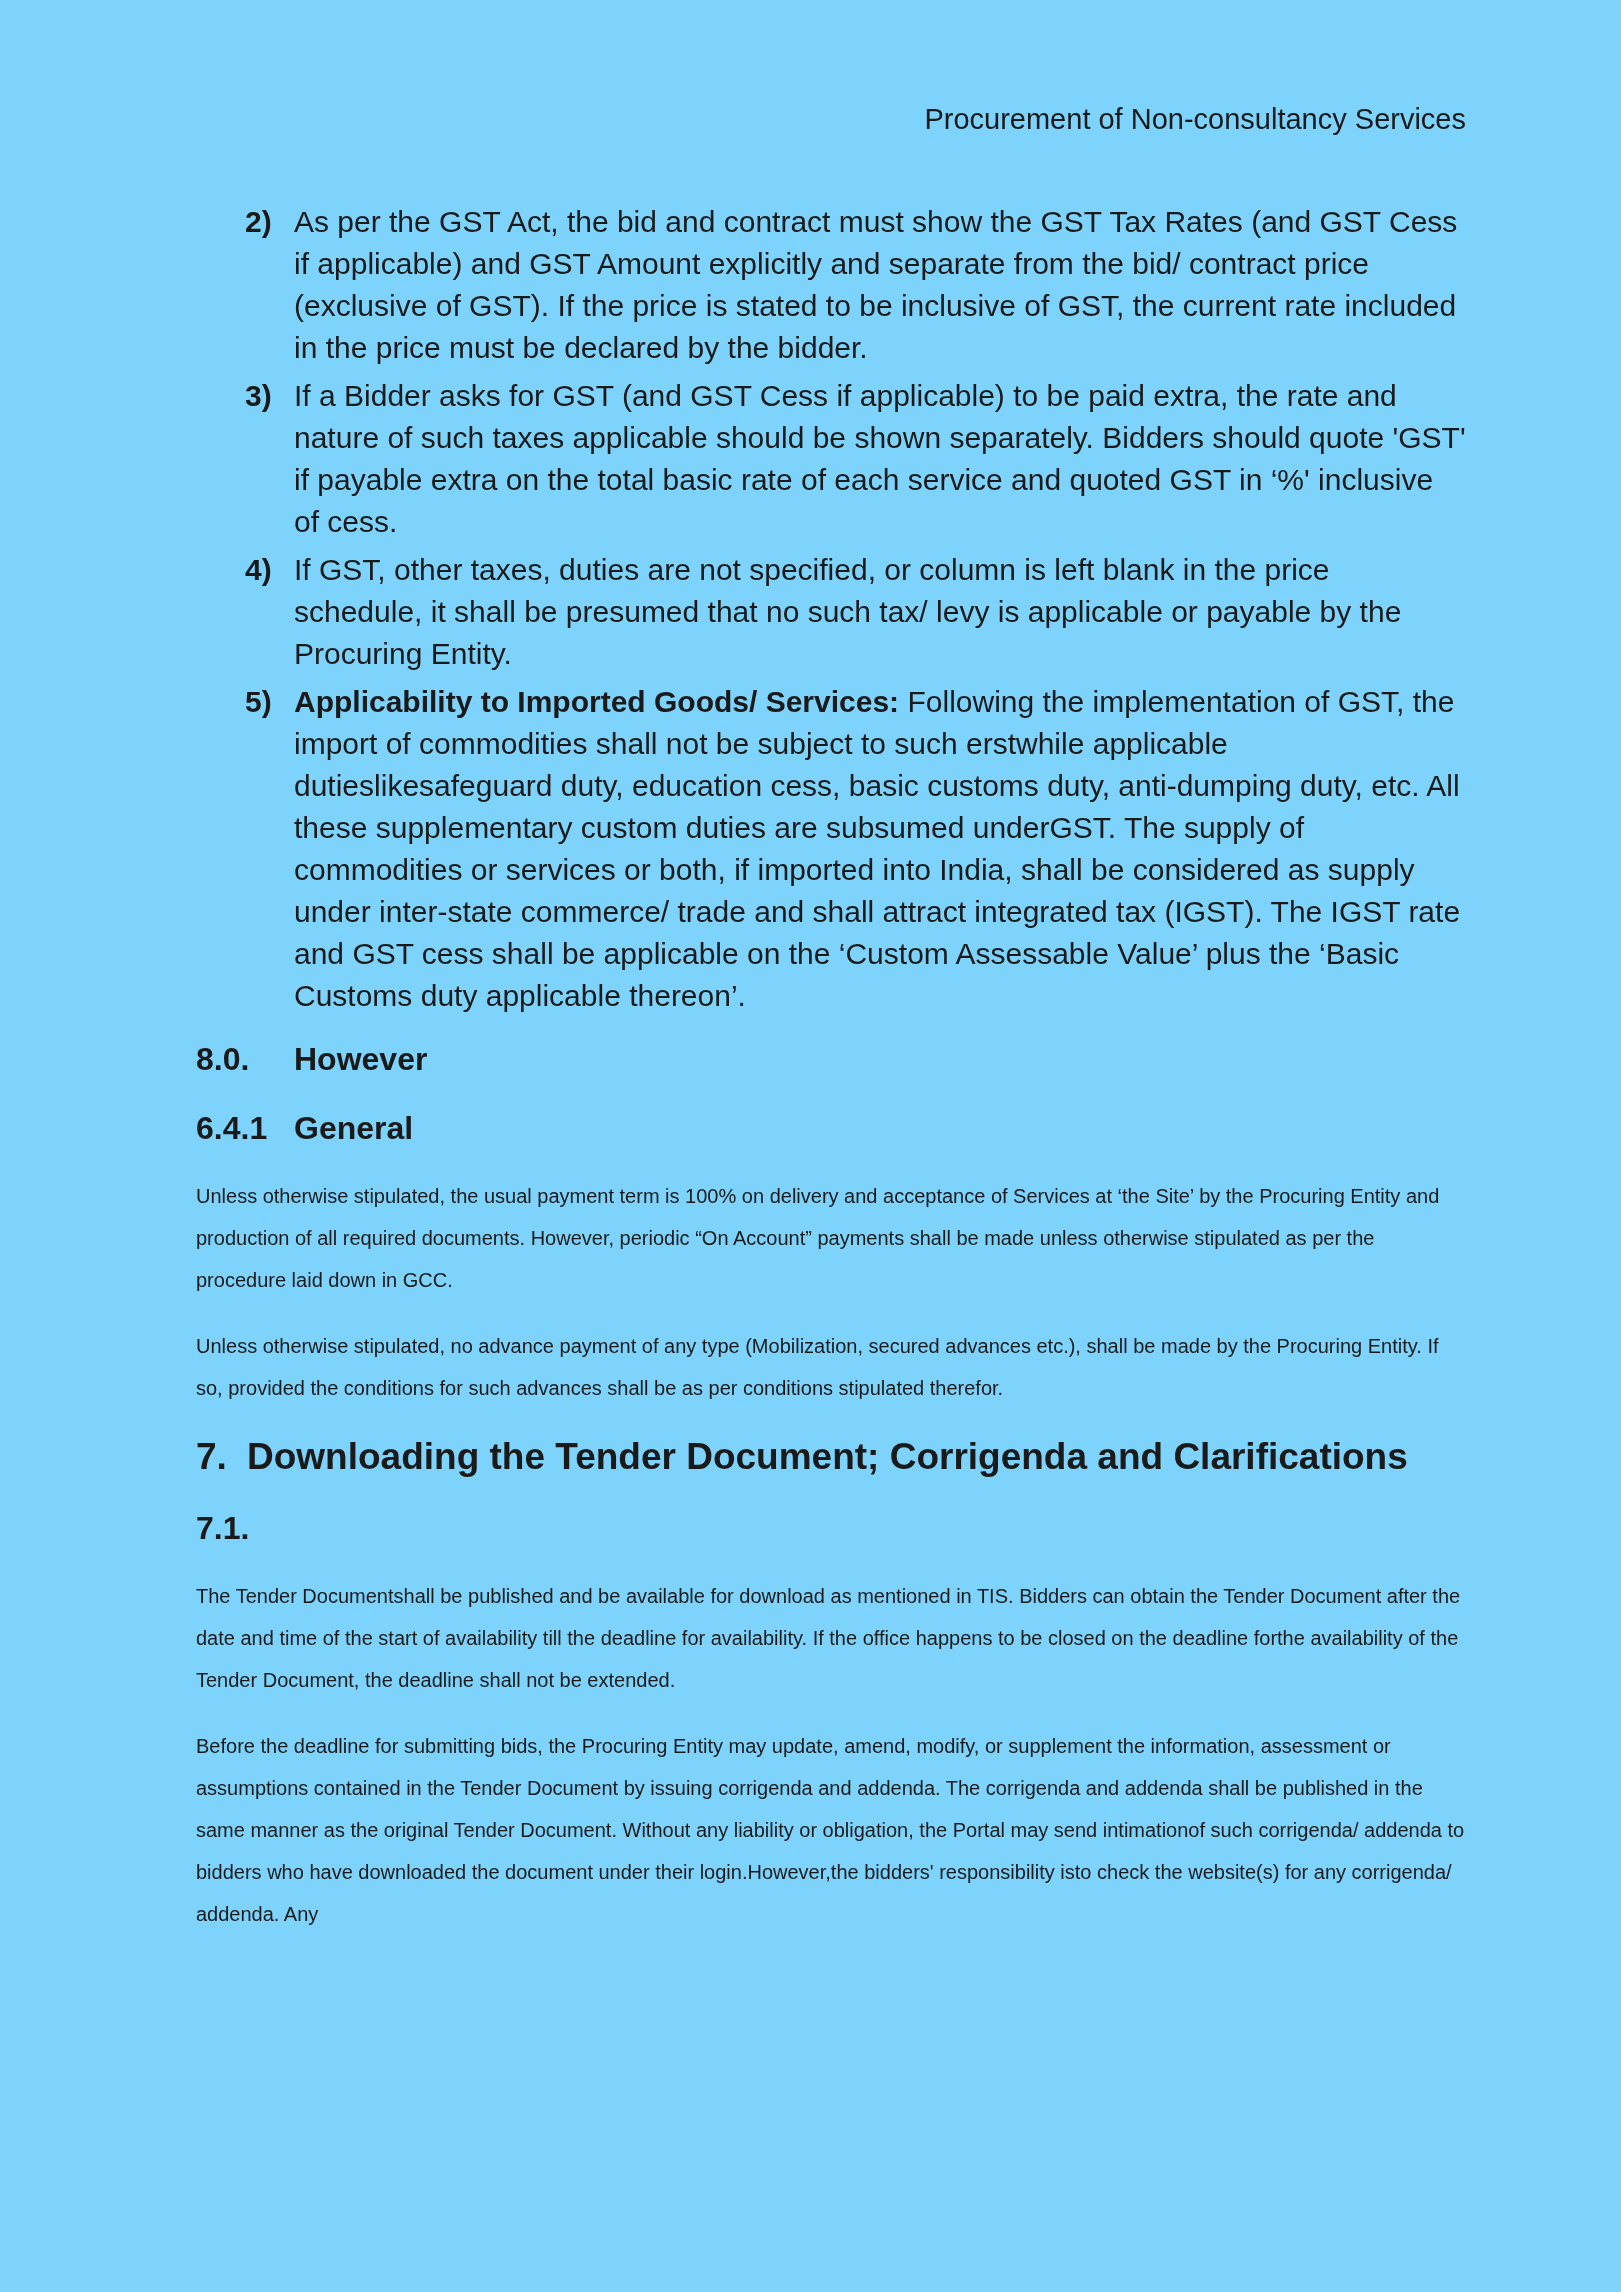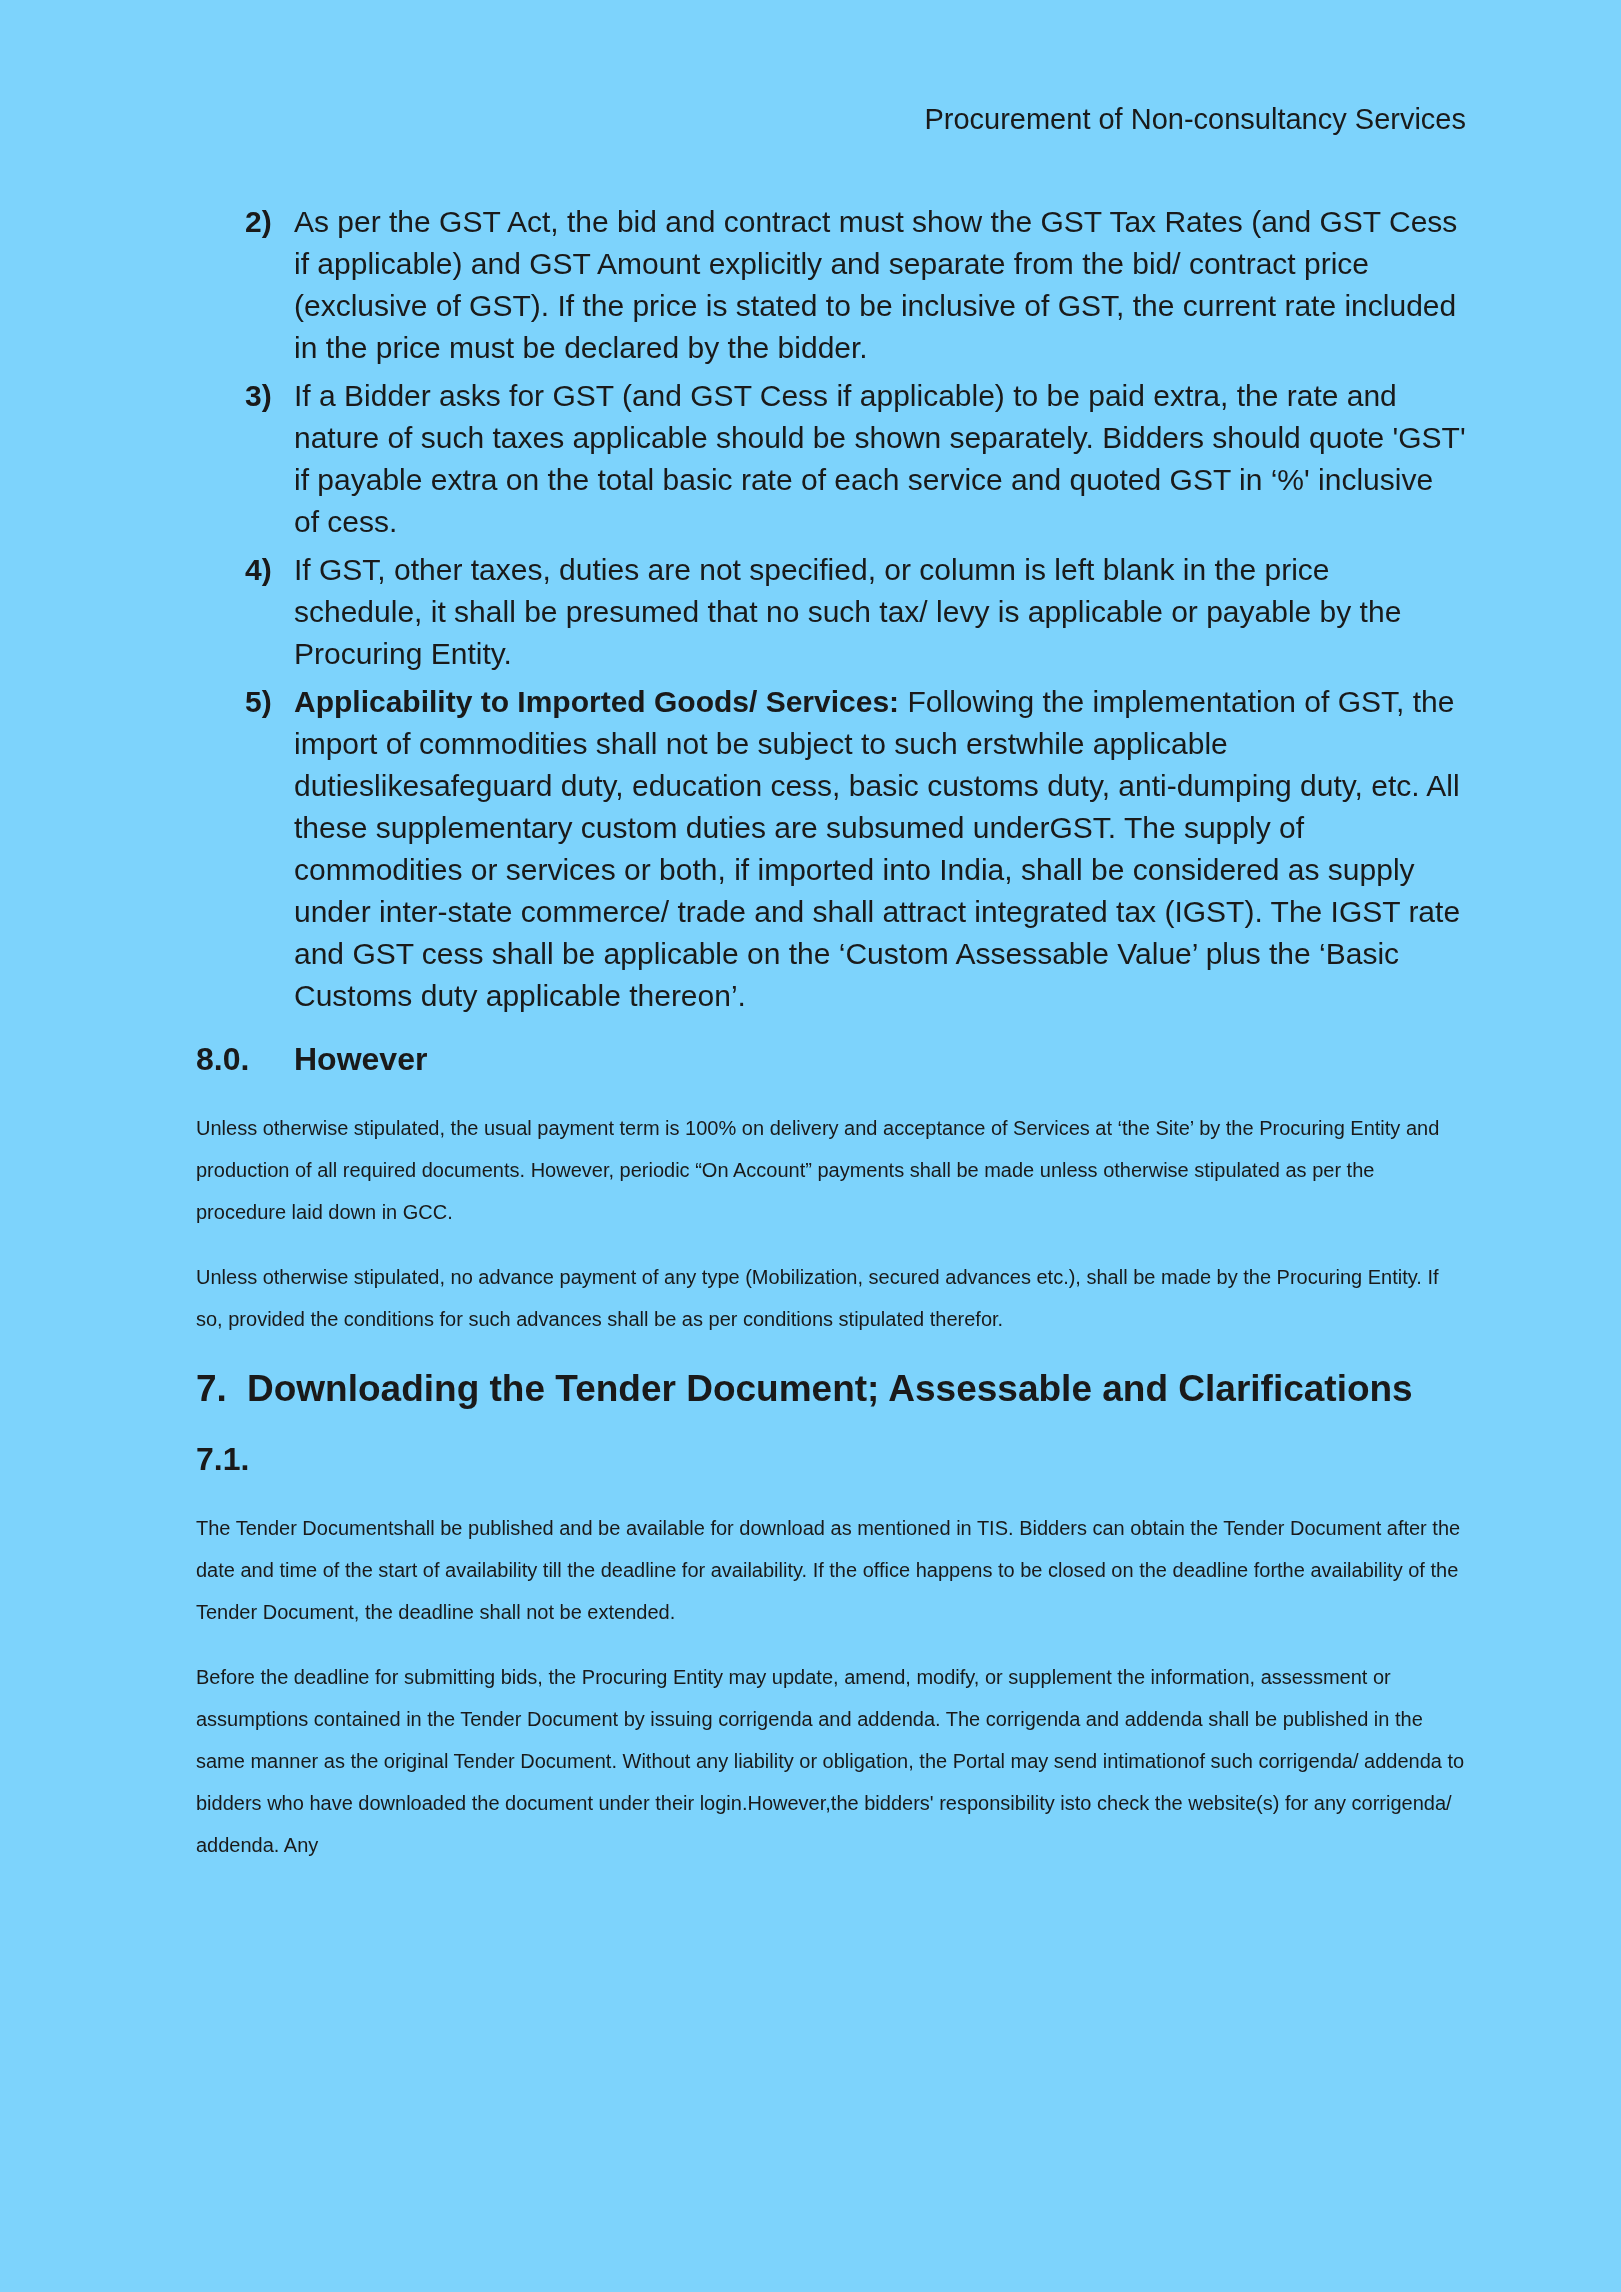--- a/index.html
+++ b/index.html
@@ -85,29 +85,33 @@
     <div class="num-item">
       <span class="li-num">5)</span>
       <span class="li-body"><span class="lead-bold">Applicability to Imported Goods/ Services:</span><span> Following the implementation of GST, the import of commodities shall not be subject to such erstwhile applicable dutieslikesafeguard duty, education cess, basic customs duty, anti-dumping duty, etc. All these supplementary custom duties are subsumed underGST. The supply of commodities or services or both, if imported into India, shall be considered as supply under inter-state commerce/ trade and shall attract integrated tax (IGST). The IGST rate and GST cess shall be applicable on the ‘Custom Assessable Value’ plus the ‘Basic Customs duty applicable thereon’.</span></span>
     </div>
 
     <div class="h2">
       <span class="hnum">8.0.</span>
       <span>However</span>
     </div>
 
+    <div class="h2">
+      <span class="hnum">6.4.1</span>
+      <span>General</span>
+    </div>
 
     <div class="para">Unless otherwise stipulated, the usual payment term is 100% on delivery and acceptance of Services at ‘the Site’ by the Procuring Entity and production of all required documents. However, periodic “On Account” payments shall be made unless otherwise stipulated as per the procedure laid down in GCC.</div>
 
 
     <div class="para">Unless otherwise stipulated, no advance payment of any type (Mobilization, secured advances etc.), shall be made by the Procuring Entity. If so, provided the conditions for such advances shall be as per conditions stipulated therefor.</div>
 
     <div class="h1">
       <span class="hnum">7.</span>
-      <span>Downloading the Tender Document; Assessable and Clarifications</span>
+      <span>Downloading the Tender Document; Corrigenda and Clarifications</span>
     </div>
 
     <div class="h2">
       <span class="hnum">7.1.</span>
     </div>
 
     <div class="para">The Tender Documentshall be published and be available for download as mentioned in TIS. Bidders can obtain the Tender Document after the date and time of the start of availability till the deadline for availability. If the office happens to be closed on the deadline forthe availability of the Tender Document, the deadline shall not be extended.</div>
 
 
     <div class="para">Before the deadline for submitting bids, the Procuring Entity may update, amend, modify, or supplement the information, assessment or assumptions contained in the Tender Document by issuing corrigenda and addenda. The corrigenda and addenda shall be published in the same manner as the original Tender Document. Without any liability or obligation, the Portal may send intimationof such corrigenda/ addenda to bidders who have downloaded the document under their login.However,the bidders' responsibility isto check the website(s) for any corrigenda/ addenda. Any</div>

